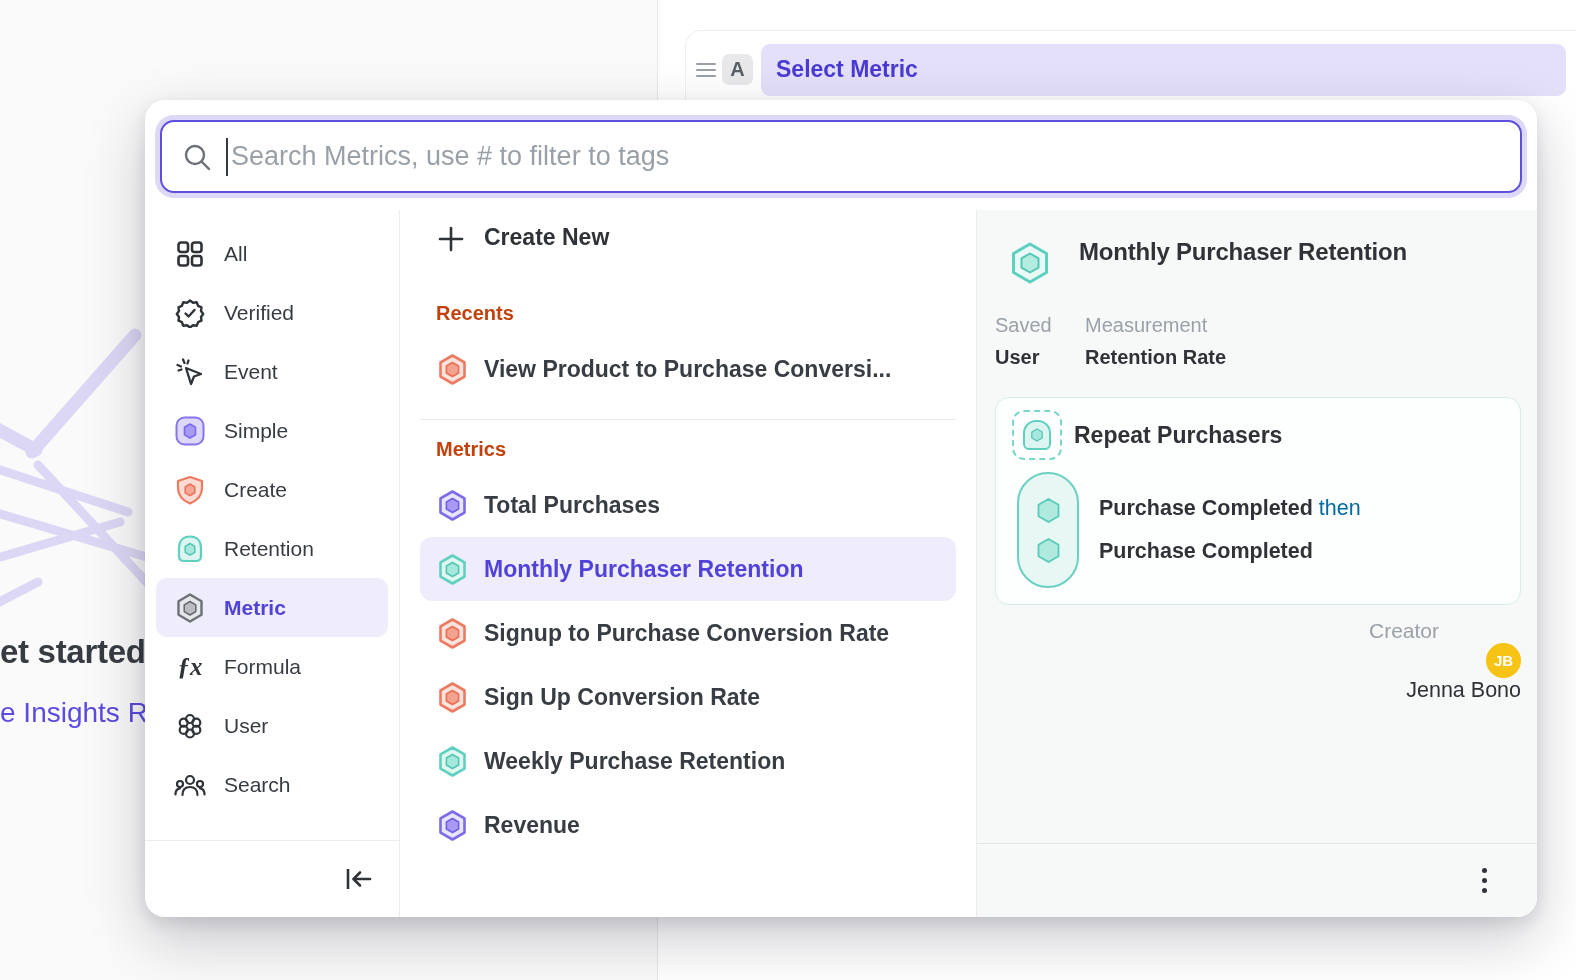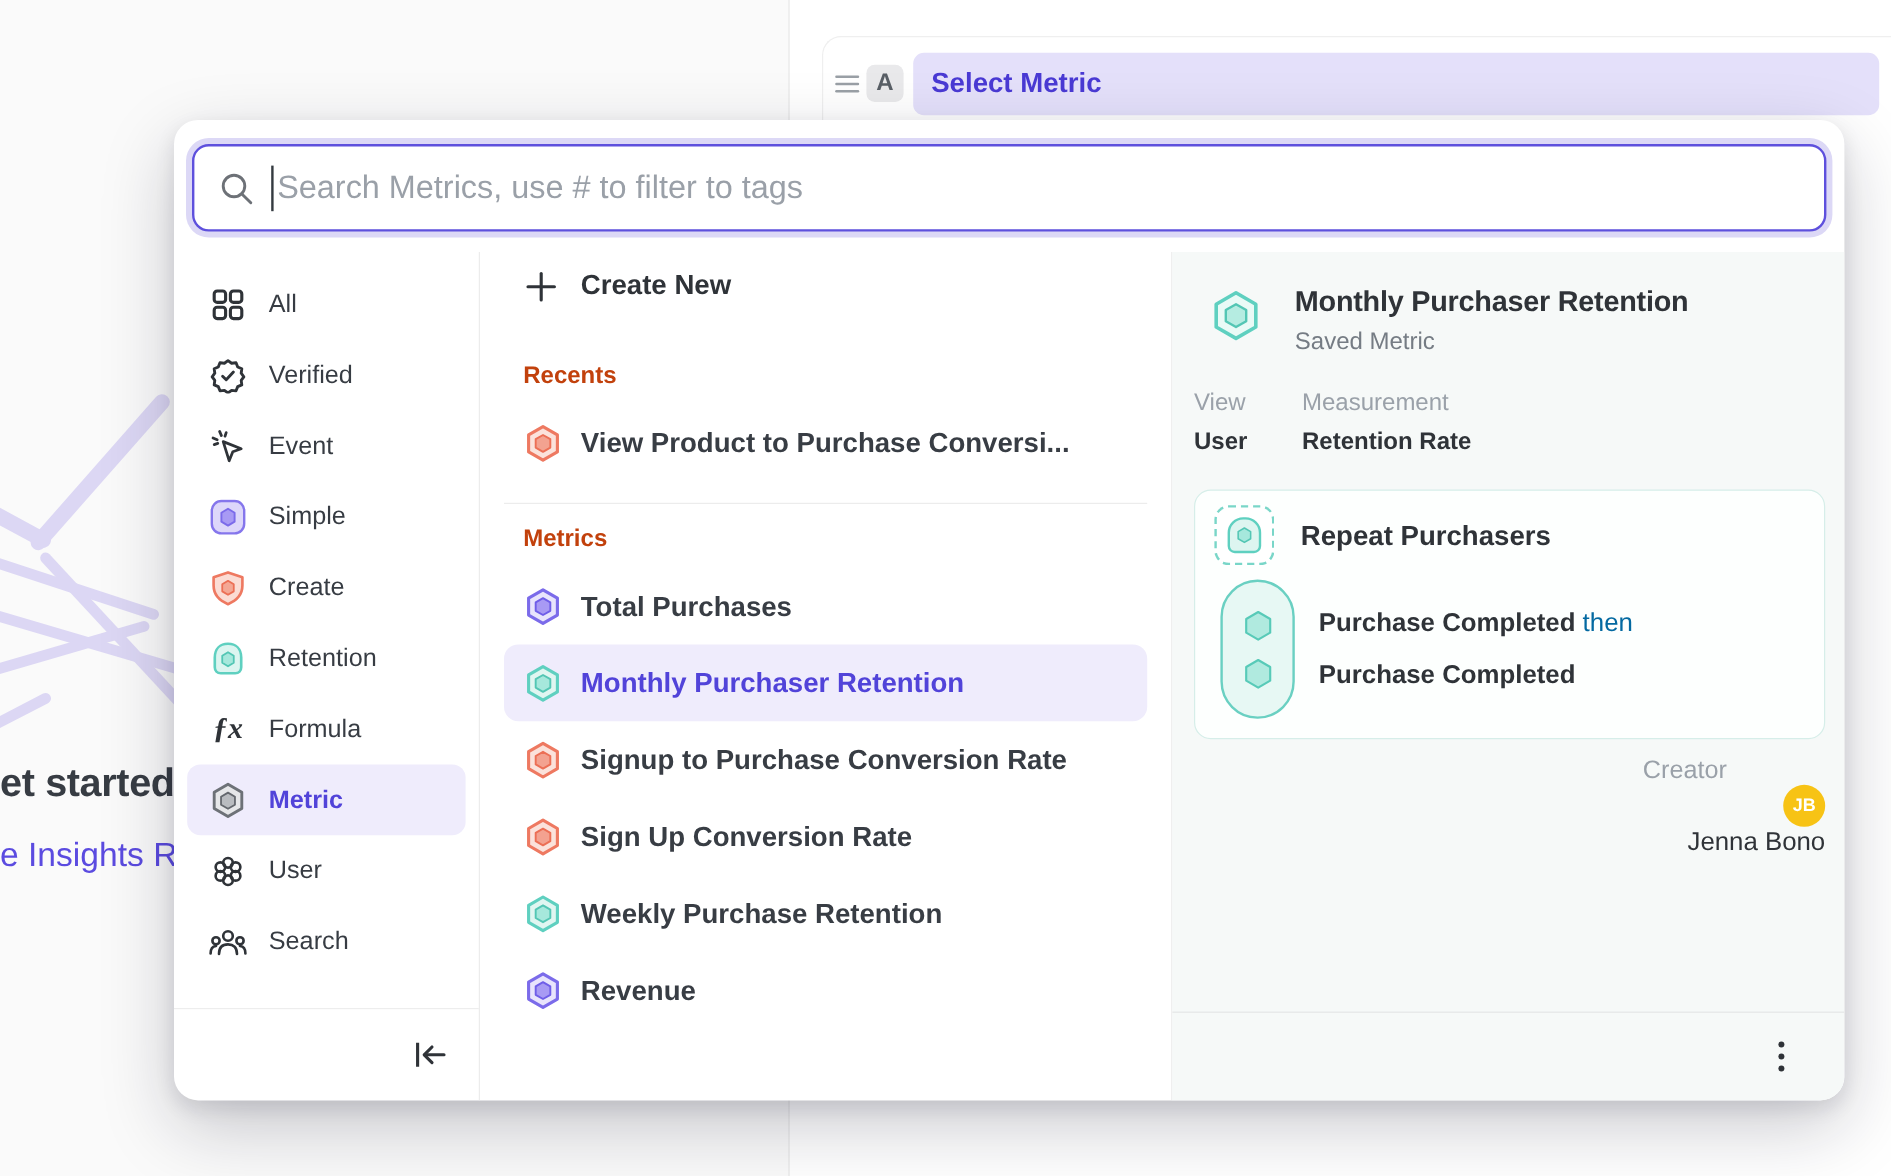--- a/index.html
+++ b/index.html
@@ -74,21 +74,21 @@
   .meta-col1 { width:90px; flex:none; }
   .meta-label { font-size:20px; color:#9aa1a9; }
   .meta-value { font-size:20px; font-weight:700; color:#2f3338; margin-top:9px; }
 
   .repeat-card { margin-top:28px; background:#fdfffe; border:1.5px solid #d6eee9; border-radius:14px; padding:12px 14px 16px 16px; }
   .repeat-head { display:flex; align-items:center; }
   .repeat-icon { width:50px; height:50px; border:2px dashed #79d6c8; border-radius:12px; background:#fff;
     display:flex; align-items:center; justify-content:center; flex:none; }
   .door { width:28px; height:30px; background:#ddf5f0; border:2px solid #5fd0c0; border-radius:13px 13px 6px 6px;
     display:flex; align-items:center; justify-content:center; }
-  .repeat-title { font-size:23px; font-weight:700; color:#2f3338; margin-left:22px; }
+  .repeat-title { font-size:23px; font-weight:700; color:#2f3338; margin-left:12px; }
   .repeat-flow { display:flex; margin-top:12px; }
   .capsule { width:62px; height:116px; flex:none; margin-left:5px; border:2px solid #6ad0c2; border-radius:32px;
     background:#e7f8f4; display:flex; flex-direction:column; align-items:center; justify-content:center; gap:13px; }
   .flow-steps { margin-left:20px; display:flex; flex-direction:column; justify-content:center; gap:18px; }
   .step-line { font-size:21.5px; font-weight:700; color:#2f3338; }
   .step-then { font-weight:400; color:#0369a1; }
 
   .creator-row { display:flex; align-items:flex-end; margin-top:14px;flex-direction:column; }
   .creator-label { font-size:21px; color:#9aa1a9; width:152px; flex:none; }
   .avatar { width:35px; height:35px; border-radius:50%; background:#f7c315; color:#fff; font-size:15px; font-weight:700;
@@ -209,33 +209,33 @@
         <div class="nav-item">
           <span class="nav-icon">
             <svg width="30" height="30" viewBox="0 0 30 30">
               <path d="M4 14 C4 6.5 8.5 2.5 15 2.5 C21.5 2.5 26 6.5 26 14 L26 22 C26 25 24 27 21 27 L9 27 C6 27 4 25 4 22 Z" fill="#dcf5f0" stroke="#5fd0c0" stroke-width="2.2"></path>
               <polygon points="15,9.5 19.8,12.4 19.8,18.3 15,21.2 10.2,18.3 10.2,12.4" fill="#a6e8dc" stroke="#53c6b4" stroke-width="1.5" stroke-linejoin="round"></polygon>
             </svg>
           </span>
           <span class="nav-label">Retention</span>
         </div>
 
-        <div class="nav-item">
-          <span class="nav-icon fx-glyph">ƒx</span>
-          <span class="nav-label">Formula</span>
-        </div>
-
         <div class="nav-item selected">
           <span class="nav-icon">
             <svg width="32" height="32" viewBox="0 0 32 32">
               <polygon points="16,2.5 27.5,9.2 27.5,22.8 16,29.5 4.5,22.8 4.5,9.2" fill="#e6e7e9" stroke="#6d7177" stroke-width="2.4" stroke-linejoin="round"></polygon>
               <polygon points="16,9.5 21.8,12.9 21.8,19.6 16,23 10.2,19.6 10.2,12.9" fill="#b9bcc0" stroke="#64686e" stroke-width="1.5" stroke-linejoin="round"></polygon>
             </svg>
           </span>
           <span class="nav-label">Metric</span>
+        </div>
+
+        <div class="nav-item">
+          <span class="nav-icon fx-glyph">ƒx</span>
+          <span class="nav-label">Formula</span>
         </div>
 
         <div class="nav-item">
           <span class="nav-icon">
             <svg width="30" height="30" viewBox="0 0 30 30" fill="none" stroke="#2f3338" stroke-width="2.2">
               <circle cx="15" cy="8" r="4"></circle>
                 <circle cx="8.7" cy="11.6" r="4"></circle>
                 <circle cx="21.3" cy="11.6" r="4"></circle>
               <circle cx="8.7" cy="18.9" r="4"></circle>
                 <circle cx="21.3" cy="18.9" r="4"></circle>
@@ -361,27 +361,26 @@
 
         <div class="detail-head">
           <span class="detail-hex">
             <svg viewBox="0 0 46 46">
               <polygon points="23,4 39.5,13.5 39.5,32.5 23,42 6.5,32.5 6.5,13.5" fill="#e9faf6" stroke="#5fd0c0" stroke-width="3" stroke-linejoin="round"></polygon>
               <polygon points="23,13.5 31.5,18.3 31.5,27.7 23,32.5 14.5,27.7 14.5,18.3" fill="#b5ece1" stroke="#53c6b4" stroke-width="2" stroke-linejoin="round"></polygon>
             </svg>
           </span>
           <div>
             <div class="detail-title">Monthly Purchaser Retention</div>
-            <div class="detail-sub">Saved Metric</div>
           </div>
         </div>
 
         <div class="meta">
           <div class="meta-col1">
-            <div class="meta-label">View</div>
+            <div class="meta-label">Saved</div>
             <div class="meta-value">User</div>
           </div>
           <div>
             <div class="meta-label">Measurement</div>
             <div class="meta-value">Retention Rate</div>
           </div>
         </div>
 
         <div class="repeat-card">
           <div class="repeat-head">

